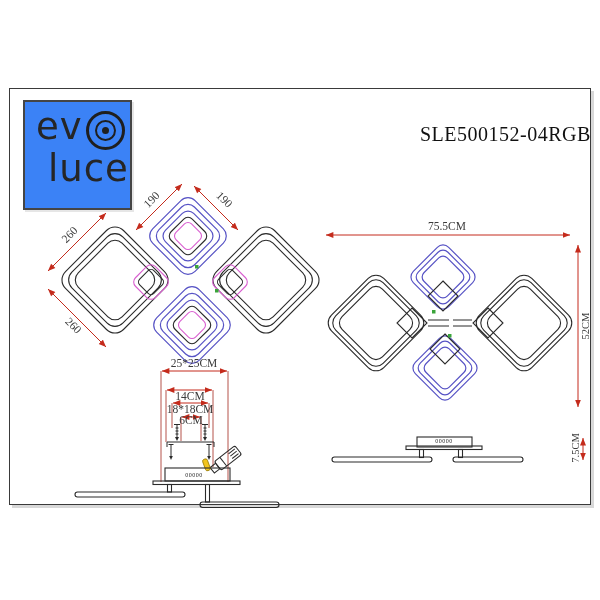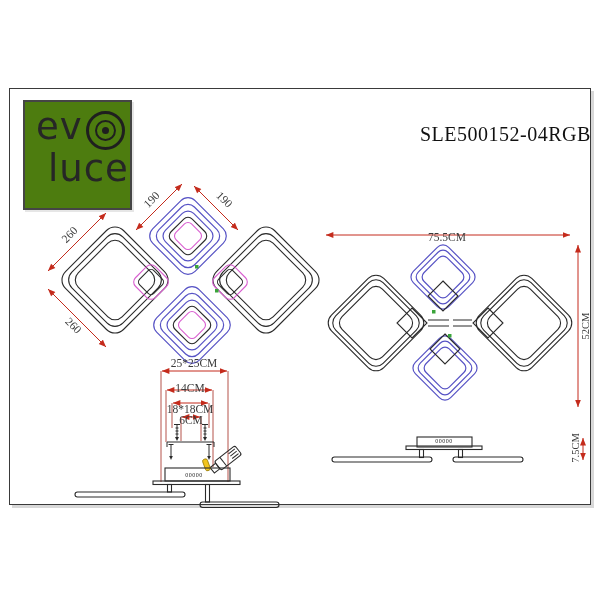--- a/index.html
+++ b/index.html
@@ -8,21 +8,21 @@
     background:#ffffff; overflow:hidden;
     font-family:"Liberation Sans", sans-serif;
   }
   .frame {
     position:absolute; left:9px; top:88px; width:580px; height:415px;
     border:1.5px solid #3a3a3a; background:#ffffff;
     box-shadow:3px 3px 0 #d8d8d8;
   }
   .logo-box {
     position:absolute; left:23px; top:100px; width:105px; height:106px;
-    border:2px solid #454545; background:#4d7c0f; box-shadow:2px 2px 0 #e6e6e6;
+    border:2px solid #454545; background:#3b82f6; box-shadow:2px 2px 0 #e6e6e6;
   }
   .logo-line1 { position:absolute; left:11px; top:6px; font-family:"DejaVu Sans",sans-serif;
     font-size:37px; font-weight:500; color:#262626; letter-spacing:1px; line-height:1; }
   .logo-line2 { position:absolute; left:11px; top:48px; font-family:"DejaVu Sans",sans-serif;
     font-size:37px; font-weight:500; color:#262626; letter-spacing:1px; line-height:1;margin-left:12px; }
   .bullseye { position:absolute; left:61px; top:9px; width:33px; height:33px;
     border:3.5px solid #1f1f1f; border-radius:50%; display:flex; align-items:center; justify-content:center; }
   .bullseye .mid { width:17px; height:17px; border:2.6px solid #1f1f1f; border-radius:50%;
     display:flex; align-items:center; justify-content:center; }
   .bullseye .dot { width:7px; height:7px; background:#1f1f1f; border-radius:50%; }
@@ -238,21 +238,21 @@
   </g>
 </svg>
 
 <div class="lbl r-45" style="left:152px; top:200px;">190</div>
 <div class="lbl r45" style="left:224px; top:200px;">190</div>
 <div class="lbl r-45" style="left:70px;  top:235px;">260</div>
 <div class="lbl r45" style="left:73px;  top:326px;">260</div>
 
 <div class="lbl" style="left:194px; top:364px;">25*25CM</div>
 <div class="lbl" style="left:190px; top:383px;margin-top:27px;">18*18CM</div>
-<div class="lbl" style="left:190px; top:389px;">14CM</div>
+<div class="lbl" style="left:190px; top:397px;">14CM</div>
 <div class="lbl" style="left:191px; top:421px;">6CM</div>
 <div class="lbl coil" style="left:194px; top:475px;">00000</div>
 
-<div class="lbl" style="left:447px; top:238px;">75.5CM</div>
+<div class="lbl" style="left:447px; top:227px;">75.5CM</div>
 <div class="lbl r-90" style="left:586px; top:326px;">52CM</div>
 
 <div class="lbl coil" style="left:444px; top:441px;">00000</div>
 <div class="lbl r-90" style="left:576px; top:448px;">7.5CM</div>
 
 </body></html>

